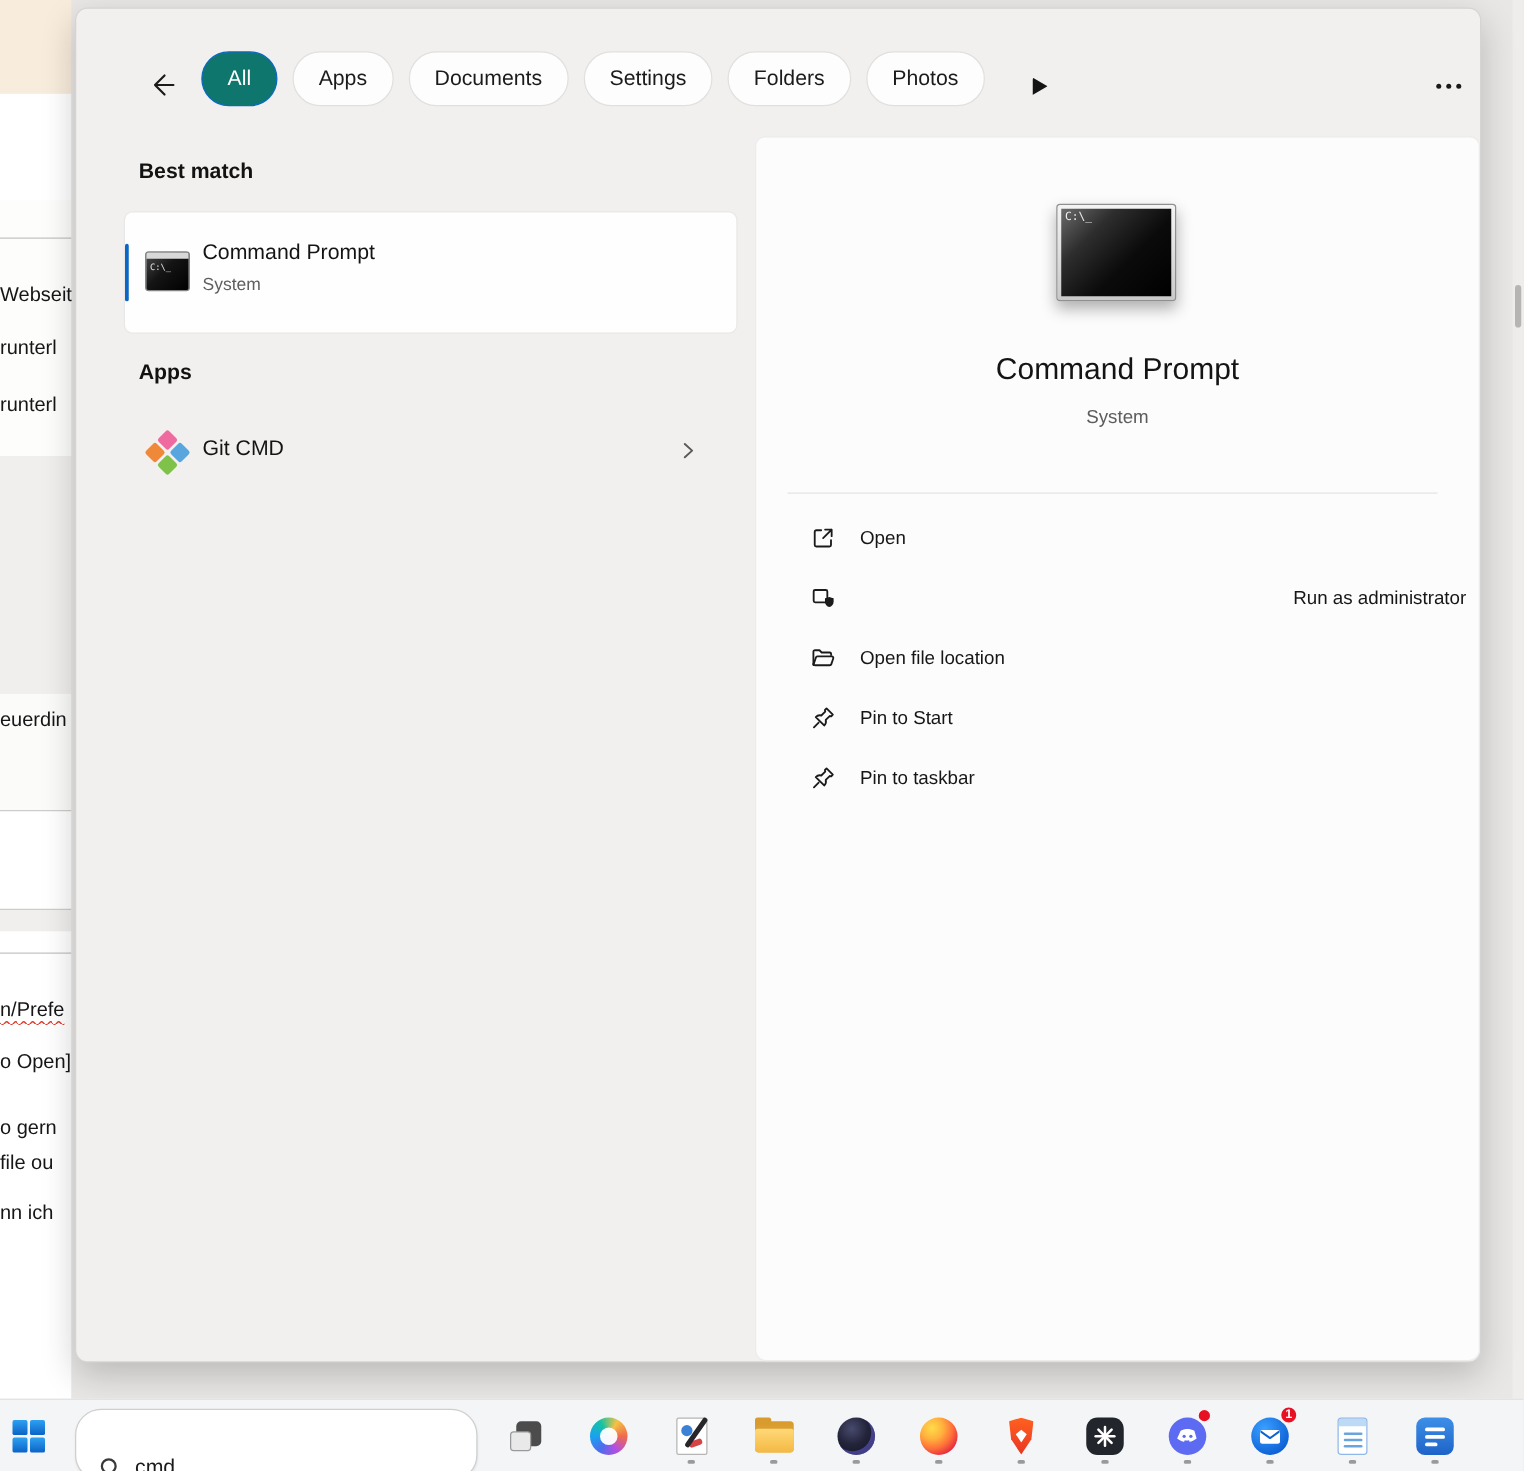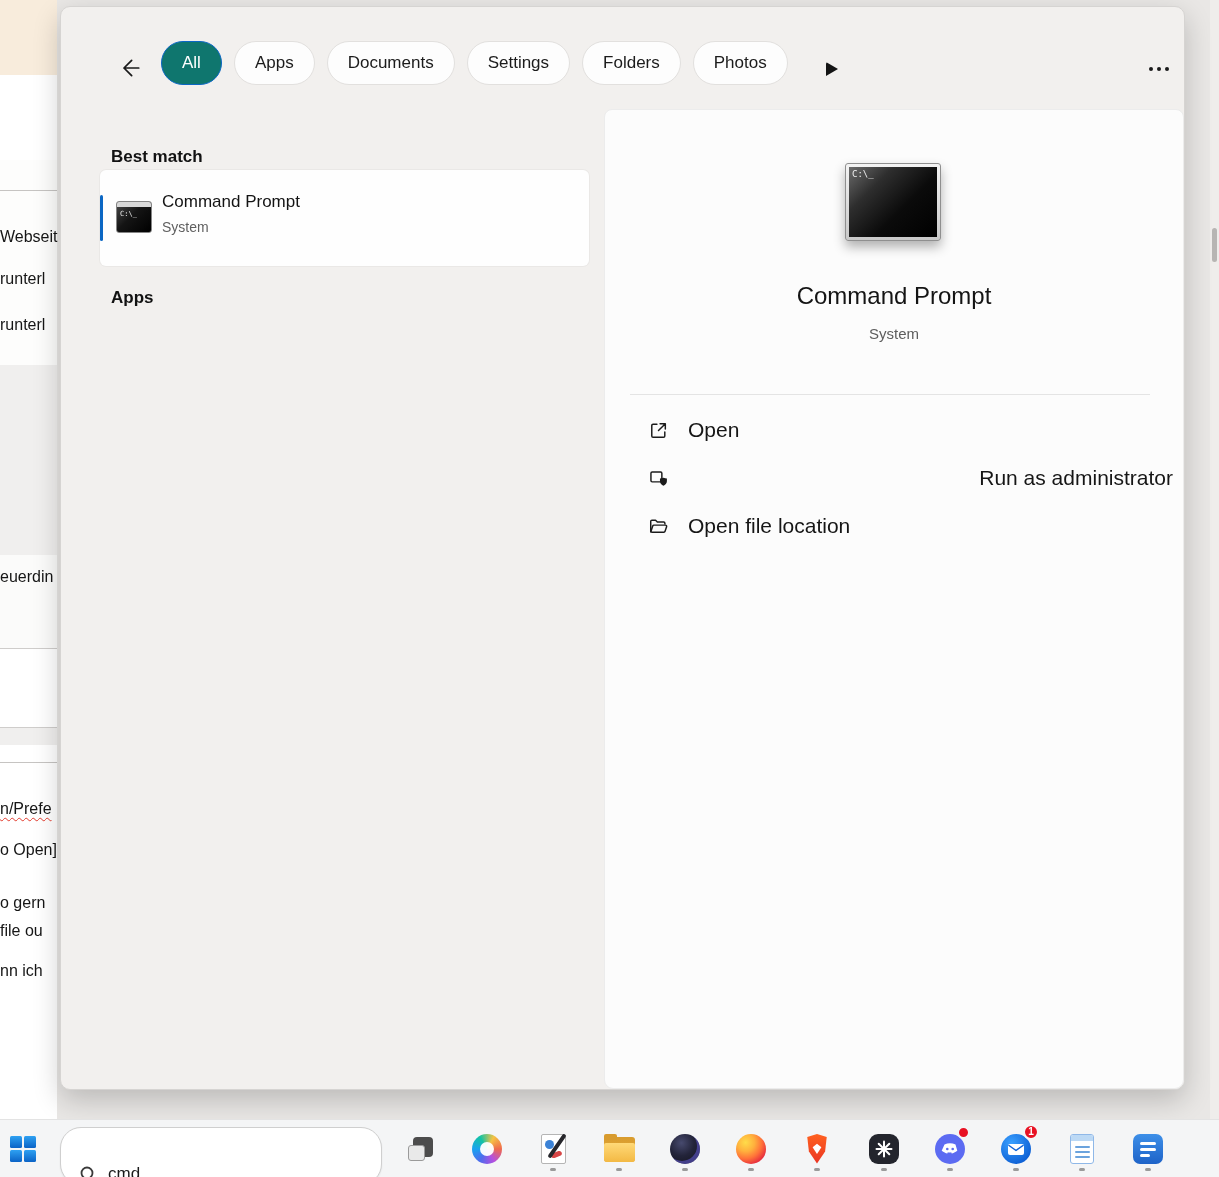--- a/index.html
+++ b/index.html
@@ -39,21 +39,21 @@
          background:#fdfdfd; border:1px solid #e2e0de; cursor:pointer; display:flex; align-items:center; font-family:inherit; }
   .tab.active { background:#0f766e; border-color:#0b67c4; color:#ffffff; }
 
   .more-filters { position:absolute; left:765px; top:55px; width:0; height:0;
                   border-left:12px solid #141414; border-top:7px solid transparent; border-bottom:7px solid transparent;
                   border-top-left-radius:2px; cursor:pointer; }
   .overflow-btn { position:absolute; left:1080px; top:48px; width:36px; height:28px; border:none; background:transparent; cursor:pointer; display:flex; align-items:center; justify-content:center; }
   .hdots { width:4px; height:4px; border-radius:50%; background:#1a1a1a; box-shadow:8px 0 0 #1a1a1a, 16px 0 0 #1a1a1a; margin-right:16px; }
 
   .sec-h { position:absolute; left:50px; font-size:17px; font-weight:700; color:#121212; }
-  .sec-best { top:120px;margin-top:20px; }
+  .sec-best { top:120px; }
   .sec-apps { top:281px; }
 
   .best-card { position:absolute; left:39px; top:163px; width:489px; height:96px; background:#fefefe;
                border-radius:6px; box-shadow:0 0 0 1px rgba(0,0,0,0.03); cursor:pointer; }
   .accent-bar { position:absolute; left:0px; top:25px; width:3px; height:46px; border-radius:2px; background:#0b67c4; }
   .cmd-sm { position:absolute; left:16px; top:31px; width:36px; height:32px; border:1px solid #858585; border-radius:3px;
             background:linear-gradient(135deg,#4a4a4a 0%, #141414 45%, #000 100%); overflow:hidden; }
   .cmd-sm .bar { position:absolute; left:0; top:0; width:100%; height:5px; background:#d8d8d8; }
   .cmd-sm .txt { position:absolute; left:3px; top:8px; font-family:"DejaVu Sans Mono", monospace; font-size:7px; color:#e8e8e8; }
   .bm-title { position:absolute; left:62px; top:22px; font-size:17px; color:#141414; }
@@ -77,21 +77,21 @@
             box-shadow:0 6px 12px rgba(0,0,0,0.30); }
   .cmd-lg-inner { width:100%; height:100%; position:relative;
             background:linear-gradient(135deg,#6b6b6b 0%, #2e2e2e 28%, #0b0b0b 60%, #000 100%); }
   .cmd-lg-inner .txt { position:absolute; left:3px; top:2px; font-family:"DejaVu Sans Mono", monospace; font-size:9px; color:#f0f0f0; }
   .pv-title { position:absolute; left:0; top:172px; width:100%; text-align:center; font-size:24px; color:#141414; }
   .pv-sub   { position:absolute; left:0; top:215px; width:100%; text-align:center; font-size:15px; color:#5d5d5d; }
   .pv-div   { position:absolute; left:25px; top:284px; width:520px; height:1px; background:#e4e4e4; }
 
   .action { position:absolute; left:12px; width:556px; height:48px; border-radius:5px; cursor:pointer; display:flex; align-items:center; }
   .action .aico { margin-left:30px; width:22px; height:22px; display:flex; align-items:center; justify-content:center; }
-  .action .alabel { margin-left:19px; font-size:21px; color:#161616; }
+  .action .alabel { margin-left:19px; font-size:15px; color:#161616; }
   .a0 { top:296px; } .a1 { top:344px;justify-content:space-between; } .a2 { top:392px; } .a3 { top:440px; } .a4 { top:488px; }
 
   
   .taskbar { position:absolute; left:0; top:1119px; width:1219px; height:58px;
              background:#f4f5f6; border-top:1px solid #e3e3e3; }
   .start-btn { position:absolute; left:2px; top:8px; width:42px; height:42px; border:none; background:transparent; cursor:pointer; display:flex; align-items:center; justify-content:center; }
   .winlogo { display:grid; grid-template-columns:12px 12px; grid-template-rows:12px 12px; gap:2px; }
   .winlogo i { background:linear-gradient(180deg,#2ea1f2,#0b63c6); border-radius:1.5px; }
 
   .tb-search { position:absolute; left:60px; top:7px; width:322px; height:58px; background:#ffffff;
@@ -213,20 +213,32 @@
     <div class="cmd-sm">
       <span class="bar"></span>
       <span class="txt">C:\_</span>
     </div>
     <div class="bm-title">Command Prompt</div>
     <div class="bm-sub">System</div>
   </div>
 
   <h3 class="sec-h sec-apps">Apps</h3>
 
+  <div class="app-row">
+    <div class="git-ico">
+      <i class="gd1"></i>
+        <i class="gd2"></i>
+        <i class="gd3"></i>
+        <i class="gd4"></i>
+    </div>
+    <span class="app-label">Git CMD</span>
+    <svg class="chev" width="17" height="17" viewBox="0 0 16 16">
+      <path d="M5.5 3 L11 8 L5.5 13" fill="none" stroke="#5a5a5a" stroke-width="1.5" stroke-linecap="round" stroke-linejoin="round"></path>
+    </svg>
+  </div>
 
   <div class="preview">
     <div class="cmd-lg">
       <div class="cmd-lg-inner">
         <span class="txt">C:\_</span>
       </div>
     </div>
     <div class="pv-title">Command Prompt</div>
     <div class="pv-sub">System</div>
     <div class="pv-div"></div>
@@ -254,21 +266,39 @@
     <div class="action a2">
       <span class="aico">
         <svg width="21" height="21" viewBox="0 0 20 20">
           <path d="M2.6 15.3 V5.2 c0-.7 .5-1.2 1.2-1.2 h3.4 l1.7 1.7 h6 c.7 0 1.2 .5 1.2 1.2 v1.2" fill="none" stroke="#1b1b1b" stroke-width="1.4" stroke-linejoin="round"></path>
           <path d="M2.6 15.3 l1.9-5.8 c.15-.45 .6-.8 1.1-.8 h11 c.8 0 1.35 .8 1.1 1.55 l-1.45 4.35 c-.16 .5-.62 .85-1.15 .85 H3.8 c-.66 0-1.2-.54-1.2-1.2 Z" fill="none" stroke="#1b1b1b" stroke-width="1.4" stroke-linejoin="round"></path>
         </svg>
       </span>
       <span class="alabel">Open file location</span>
     </div>
 
-
+    <div class="action a3">
+      <span class="aico">
+        <svg width="21" height="21" viewBox="0 0 20 20">
+          <path d="M12.6 2.6 L17.4 7.4 L16.2 8.6 L15 8.4 L12 11.4 C12.4 12.9 12 14.5 10.8 15.6 L4.4 9.2 C5.5 8 7.1 7.6 8.6 8 L11.6 5 L11.4 3.8 Z" fill="none" stroke="#1b1b1b" stroke-width="1.4" stroke-linejoin="round"></path>
+          <path d="M3 17 L6.6 13.4" fill="none" stroke="#1b1b1b" stroke-width="1.4" stroke-linecap="round"></path>
+        </svg>
+      </span>
+      <span class="alabel">Pin to Start</span>
+    </div>
+
+    <div class="action a4">
+      <span class="aico">
+        <svg width="21" height="21" viewBox="0 0 20 20">
+          <path d="M12.6 2.6 L17.4 7.4 L16.2 8.6 L15 8.4 L12 11.4 C12.4 12.9 12 14.5 10.8 15.6 L4.4 9.2 C5.5 8 7.1 7.6 8.6 8 L11.6 5 L11.4 3.8 Z" fill="none" stroke="#1b1b1b" stroke-width="1.4" stroke-linejoin="round"></path>
+          <path d="M3 17 L6.6 13.4" fill="none" stroke="#1b1b1b" stroke-width="1.4" stroke-linecap="round"></path>
+        </svg>
+      </span>
+      <span class="alabel">Pin to taskbar</span>
+    </div>
   </div>
 </div>
 
 <div class="taskbar">
 
   <button class="start-btn">
     <span class="winlogo">
         <i></i>
         <i></i>
         <i></i>

